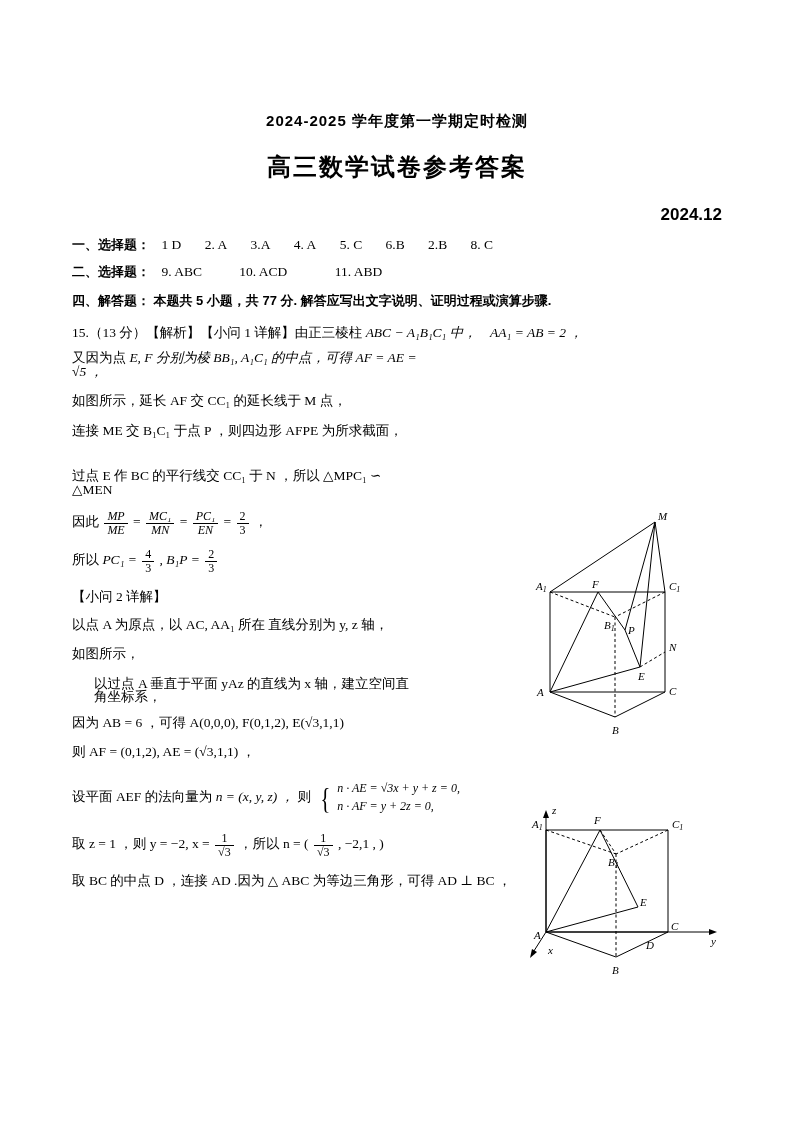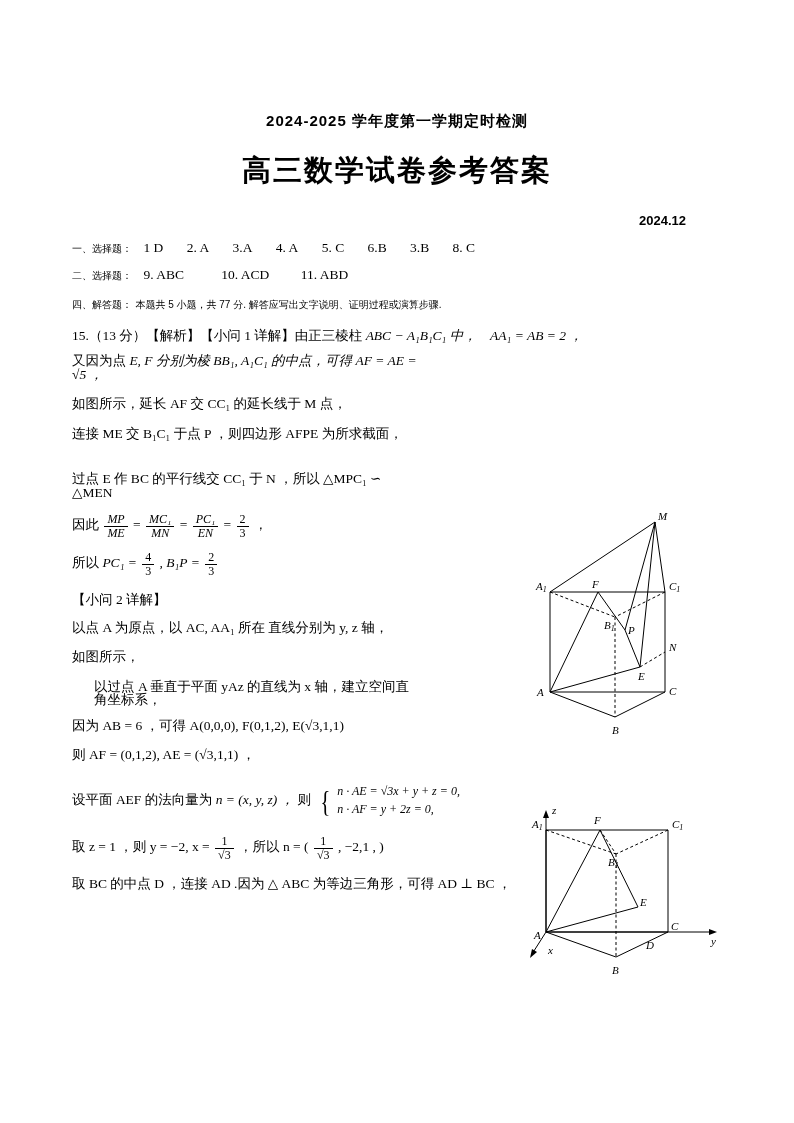--- a/index.html
+++ b/index.html
@@ -27,48 +27,48 @@
     font-family: "Liberation Sans", sans-serif;
     font-weight: bold;
     font-size: 15px;
     letter-spacing: 1px;
     margin-top: 112px;
   }
   .hdr-title {
     text-align: center;
     font-family: "Liberation Sans", sans-serif;
     font-weight: bold;
-    font-size: 29px;
+    font-size: 24px;
     letter-spacing: 2px;
     margin-top: 20px;
   }
   .hdr-date {
     text-align: right;
     font-family: "Liberation Sans", sans-serif;
     font-weight: bold;
-    font-size: 13px;
+    font-size: 17px;
     margin-top: 22px;
-    padding-right: 108px;
+    padding-right: 72px;
   }
   .body-wrap {
     position: relative;
     margin-top: 10px;
     padding-left: 72px;
     padding-right: 72px;
     font-size: 13.5px;
     line-height: 1.0;
   }
   .sec {
     margin-top: 13px;
     font-size: 13.5px;
   }
   .sec b.lbl {
     font-family: "Liberation Sans", sans-serif;
-    font-weight: normal;
-    font-size: 10px;
+    font-weight: bold;
+    font-size: 13px;
   }
   .ans-items span {
     display: inline-block;
     margin-right: 20px;
   }
   .ans-items span.first { margin-left: 8px; }
   .frac {
     display: inline-block;
     vertical-align: middle;
     text-align: center;
@@ -119,31 +119,31 @@
 
     <div class="sec">
       <b class="lbl">一、选择题：</b>
       <span class="ans-items">
         <span class="first">1 D</span>
         <span>2. A</span>
         <span>3.A</span>
         <span>4. A</span>
         <span>5. C</span>
         <span>6.B</span>
-        <span>3.B</span>
+        <span>2.B</span>
         <span>8. C</span>
       </span>
     </div>
 
     <div class="sec">
       <b class="lbl">二、选择题：</b>
       <span class="ans-items">
         <span class="first">9. ABC</span>
         <span style="margin-left:14px">10. ACD</span>
-        <span style="margin-left:8px">11. ABD</span>
+        <span style="margin-left:24px">11. ABD</span>
       </span>
     </div>
 
 
     <div class="sec" style="margin-top:16px;">
       <b class="lbl">四、解答题：</b>
       <b class="lbl">本题共 5 小题，共 77 分. 解答应写出文字说明、证明过程或演算步骤.</b>
     </div>
 
     <div class="line" style="margin-top:18px;">

